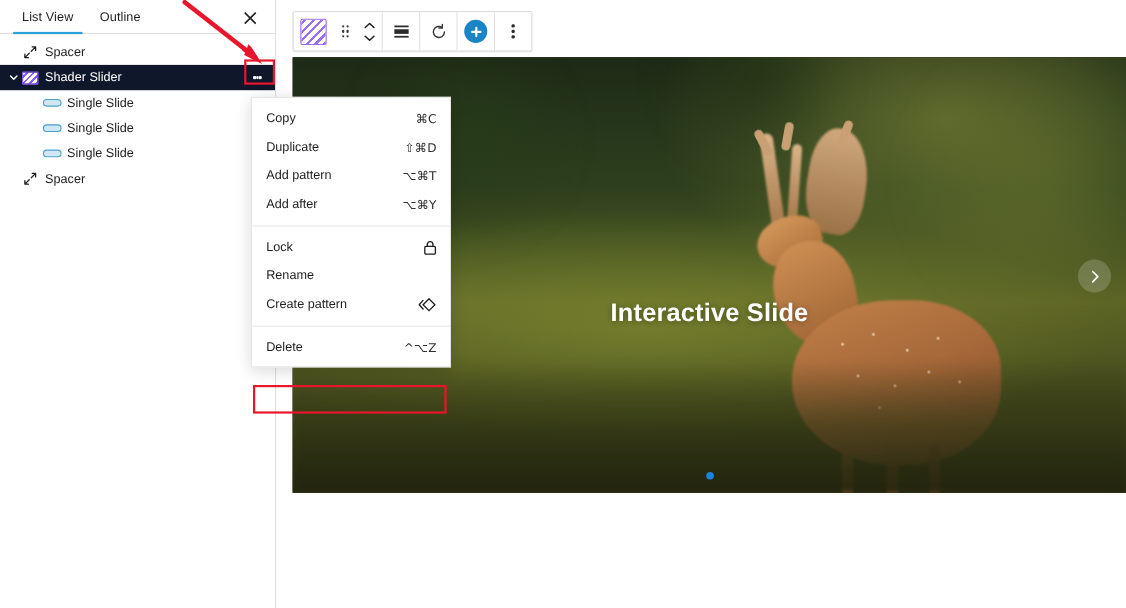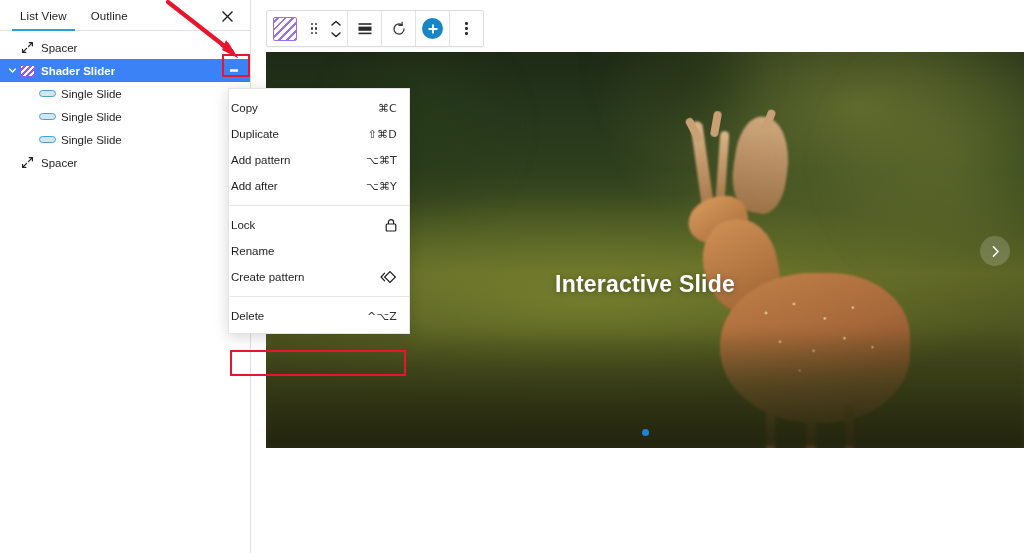--- a/index.html
+++ b/index.html
@@ -55,23 +55,22 @@
     position: relative;
     display: flex; align-items: center;
     height: 23px;
     font-size: 11.5px;
     color: #1e1e1e;
     cursor: pointer;
     padding-left: 18px;
   }
   .row.indent-1 { padding-left: 38px; }
   .row.selected {
-    background: #3b82f6;
+    background: #0f172a;
     color: #ffffff;
-    font-weight: bold;
   }
   .row .chev {
     position: absolute; left: 6px; top: 50%;
     transform: translateY(-50%);
     width: 12px; height: 12px;
     display:flex; align-items:center; justify-content:center;
   }
   .row .ricon {
     width: 18px; height: 16px;
     margin-right: 5px;
@@ -133,21 +132,21 @@
     background: #ffffff;
     border: 1px solid #e4e4e4;
     box-shadow: 0 3px 14px rgba(0,0,0,.16);
     padding: 6px 0 4px 0;
     z-index: 40;
   }
   .ctx-item {
     display: flex; align-items: center;
     justify-content: space-between;
     height: 26px;
-    padding: 0 12px 0 2px;
+    padding: 0 12px 0 13px;
     font-size: 11.5px;
     color: #1e1e1e;
     cursor: pointer;
     position: relative;
   }
   .ctx-item .sc {
     font-size: 11px;
     color: #2f2f2f;
     letter-spacing: .2px;
     font-family: "DejaVu Sans", sans-serif;

